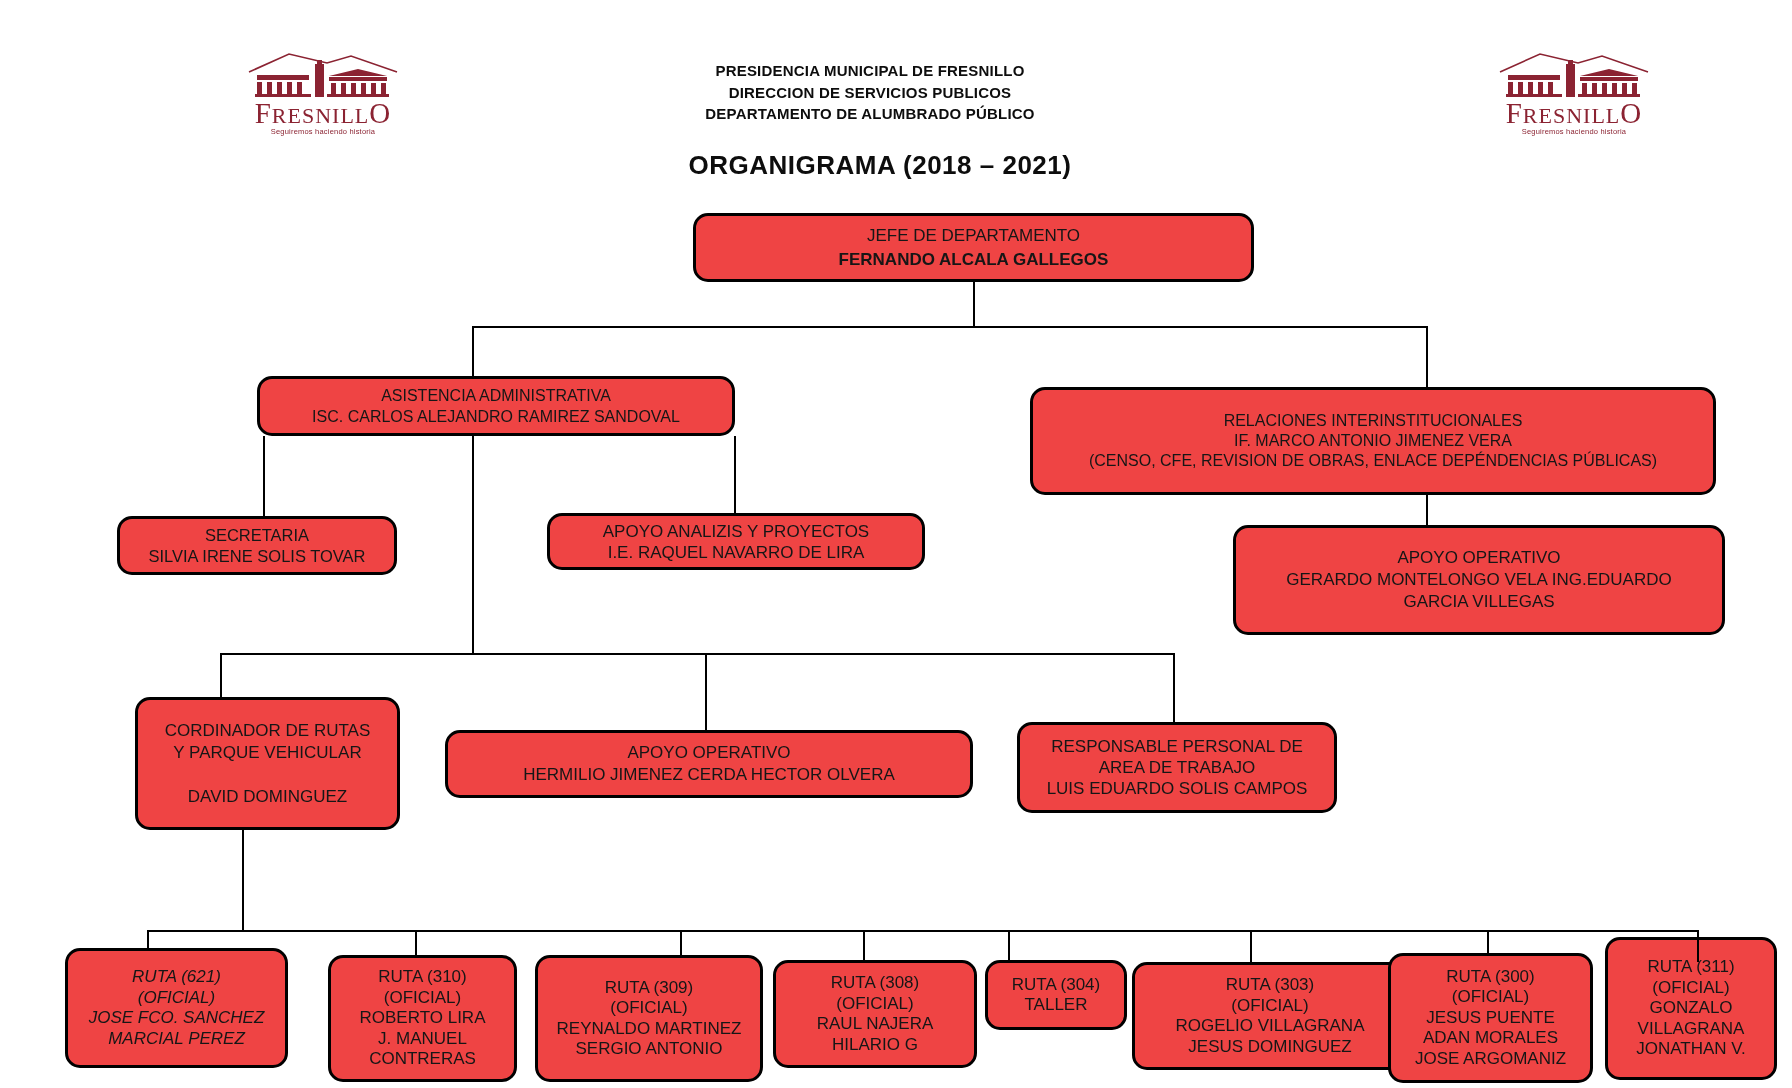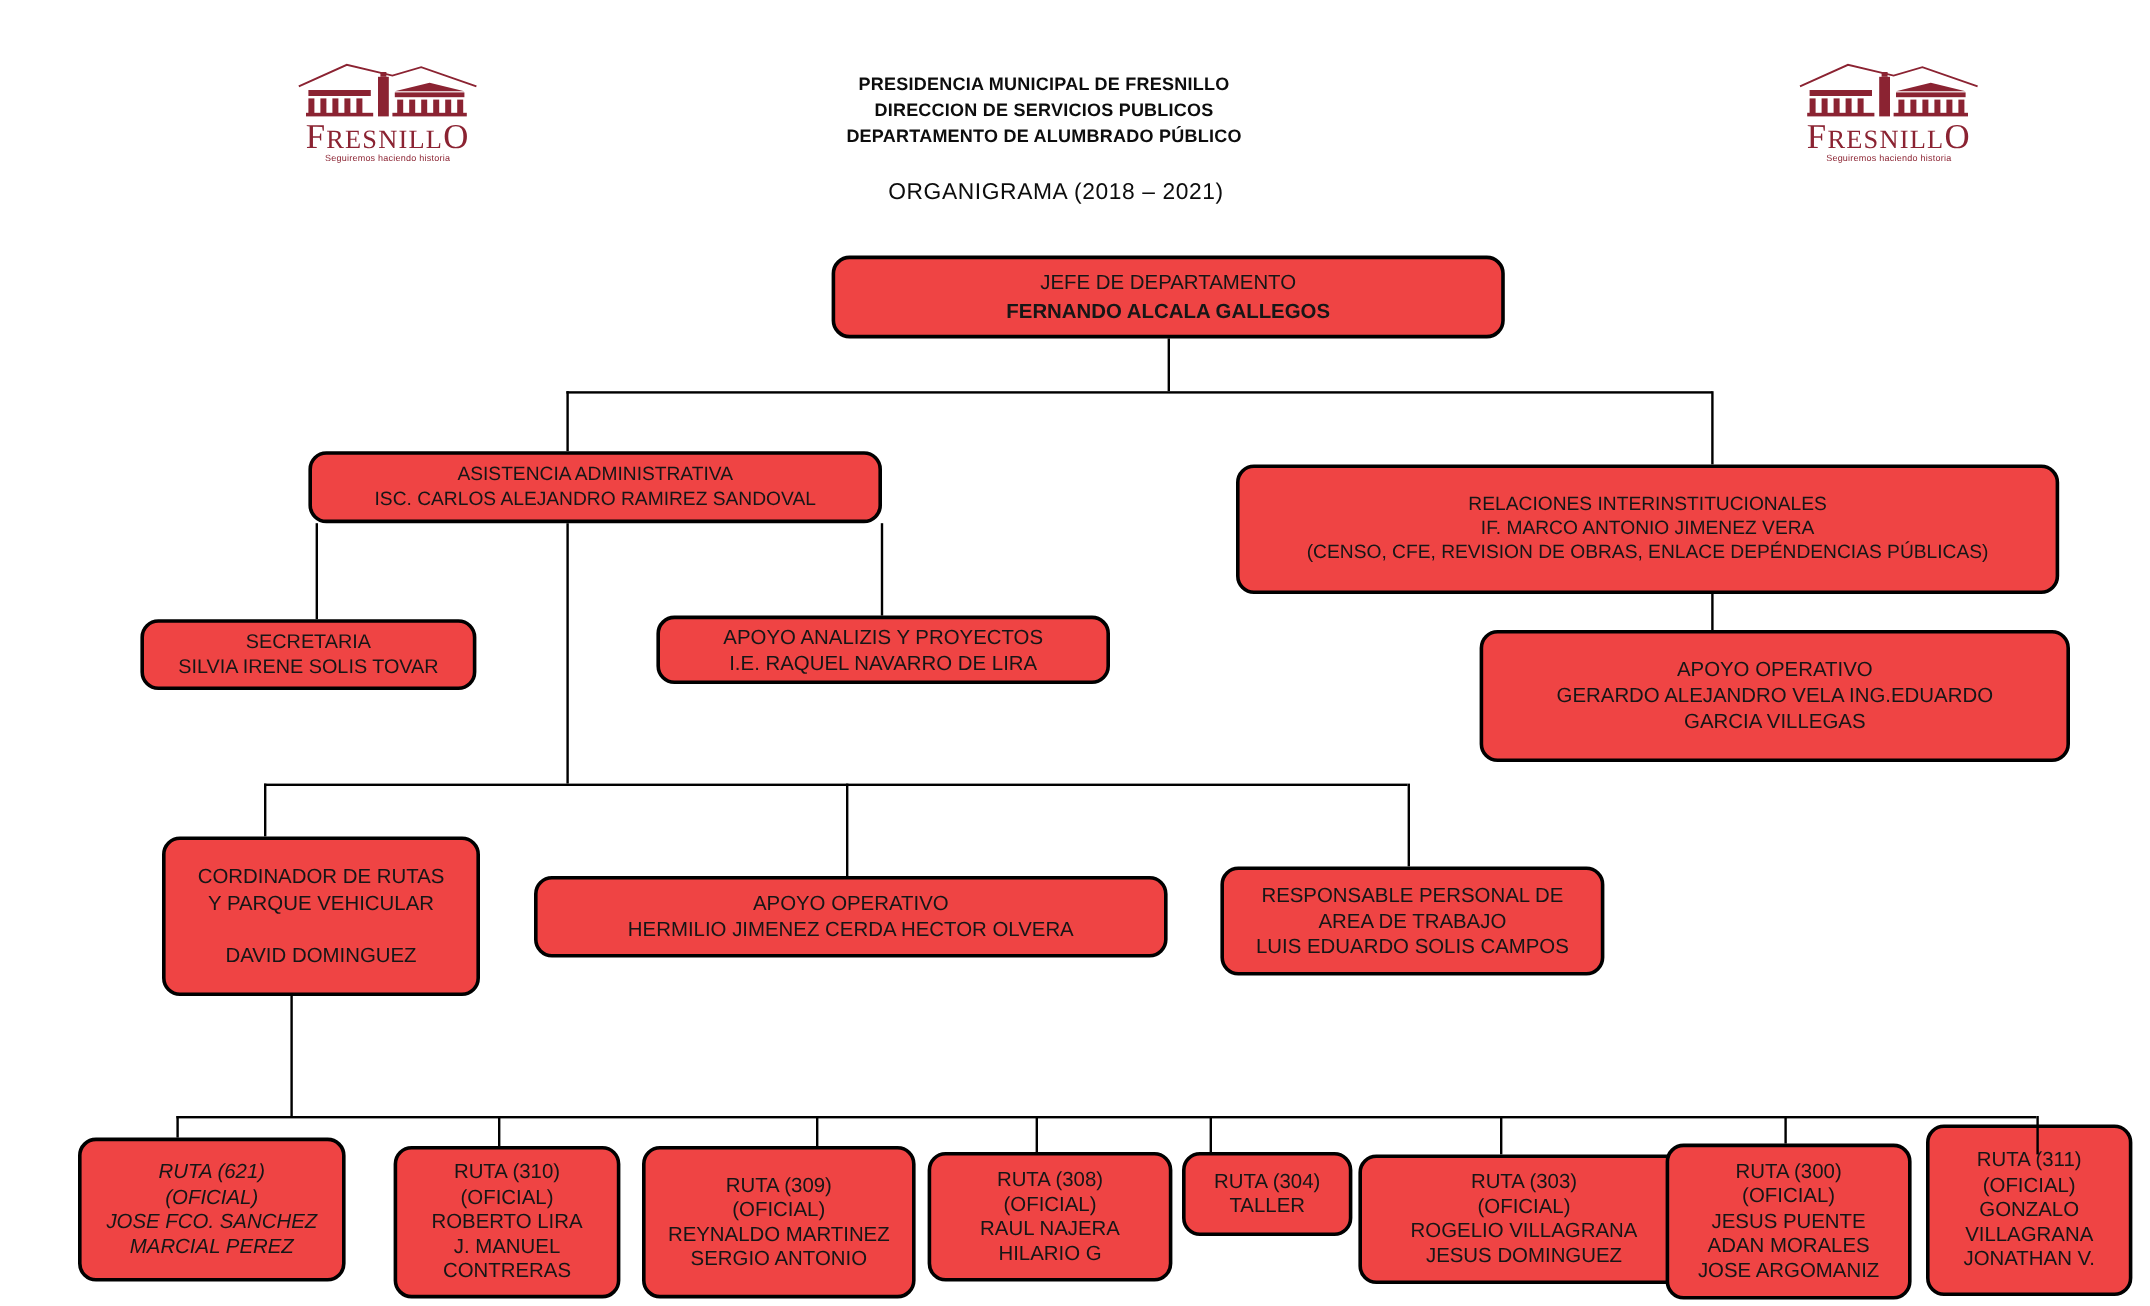--- a/index.html
+++ b/index.html
@@ -3,21 +3,21 @@
 <meta charset="utf-8">
 <style>
   html,body{margin:0;padding:0;background:#ffffff;}
   .canvas{position:relative;width:1792px;height:1088px;background:#ffffff;overflow:hidden;
           font-family:"Liberation Sans",sans-serif;color:#161616;}
 
   
   .header{position:absolute;left:470px;top:60px;width:800px;text-align:center;
           font-weight:bold;font-size:15px;line-height:21.5px;letter-spacing:.2px;color:#0d0d0d;}
   .doc-title{position:absolute;left:470px;top:150px;width:820px;text-align:center;
-          font-weight:normal;font-size:19px;letter-spacing:.5px;color:#0d0d0d;}
+          font-weight:bold;font-size:26px;letter-spacing:.5px;color:#0d0d0d;}
 
   
   .logo{position:absolute;width:160px;text-align:center;color:#8b2332;}
   .logo-left{left:243px;top:50px;}
   .logo-right{left:1494px;top:50px;}
   .wordmark{font-family:"Liberation Serif",serif;font-size:22px;line-height:22px;letter-spacing:1px;
             color:#8b2332;white-space:nowrap;}
   .wordmark .bigcap{font-size:29px;}
   .tagline{font-size:7.5px;line-height:10px;color:#8b2332;letter-spacing:.2px;}
 
@@ -113,21 +113,21 @@
       <div class="node" style="left: 117px; top: 516px; width: 280px; height: 59px; font-size: 16.5px; line-height: 21px;">
         <div class="nline">SECRETARIA</div>
         <div class="nline">SILVIA IRENE SOLIS TOVAR</div>
       </div>
       <div class="node" style="left: 547px; top: 513px; width: 378px; height: 57px; font-size: 17px; line-height: 21px;">
         <div class="nline">APOYO ANALIZIS Y PROYECTOS</div>
         <div class="nline">I.E. RAQUEL NAVARRO DE LIRA</div>
       </div>
       <div class="node" style="left: 1233px; top: 525px; width: 492px; height: 110px; font-size: 17px; line-height: 22px;">
         <div class="nline">APOYO OPERATIVO</div>
-        <div class="nline">GERARDO ALEJANDRO VELA  ING.EDUARDO</div>
+        <div class="nline">GERARDO MONTELONGO VELA  ING.EDUARDO</div>
         <div class="nline">GARCIA VILLEGAS</div>
       </div>
       <div class="node" style="left: 135px; top: 697px; width: 265px; height: 133px; font-size: 17px; line-height: 22px;">
         <div class="nline">CORDINADOR DE RUTAS</div>
         <div class="nline">Y PARQUE VEHICULAR</div>
         <div class="nline">&nbsp;</div>
         <div class="nline">DAVID DOMINGUEZ</div>
       </div>
       <div class="node" style="left: 445px; top: 730px; width: 528px; height: 68px; font-size: 17px; line-height: 22px;">
         <div class="nline">APOYO OPERATIVO</div>

